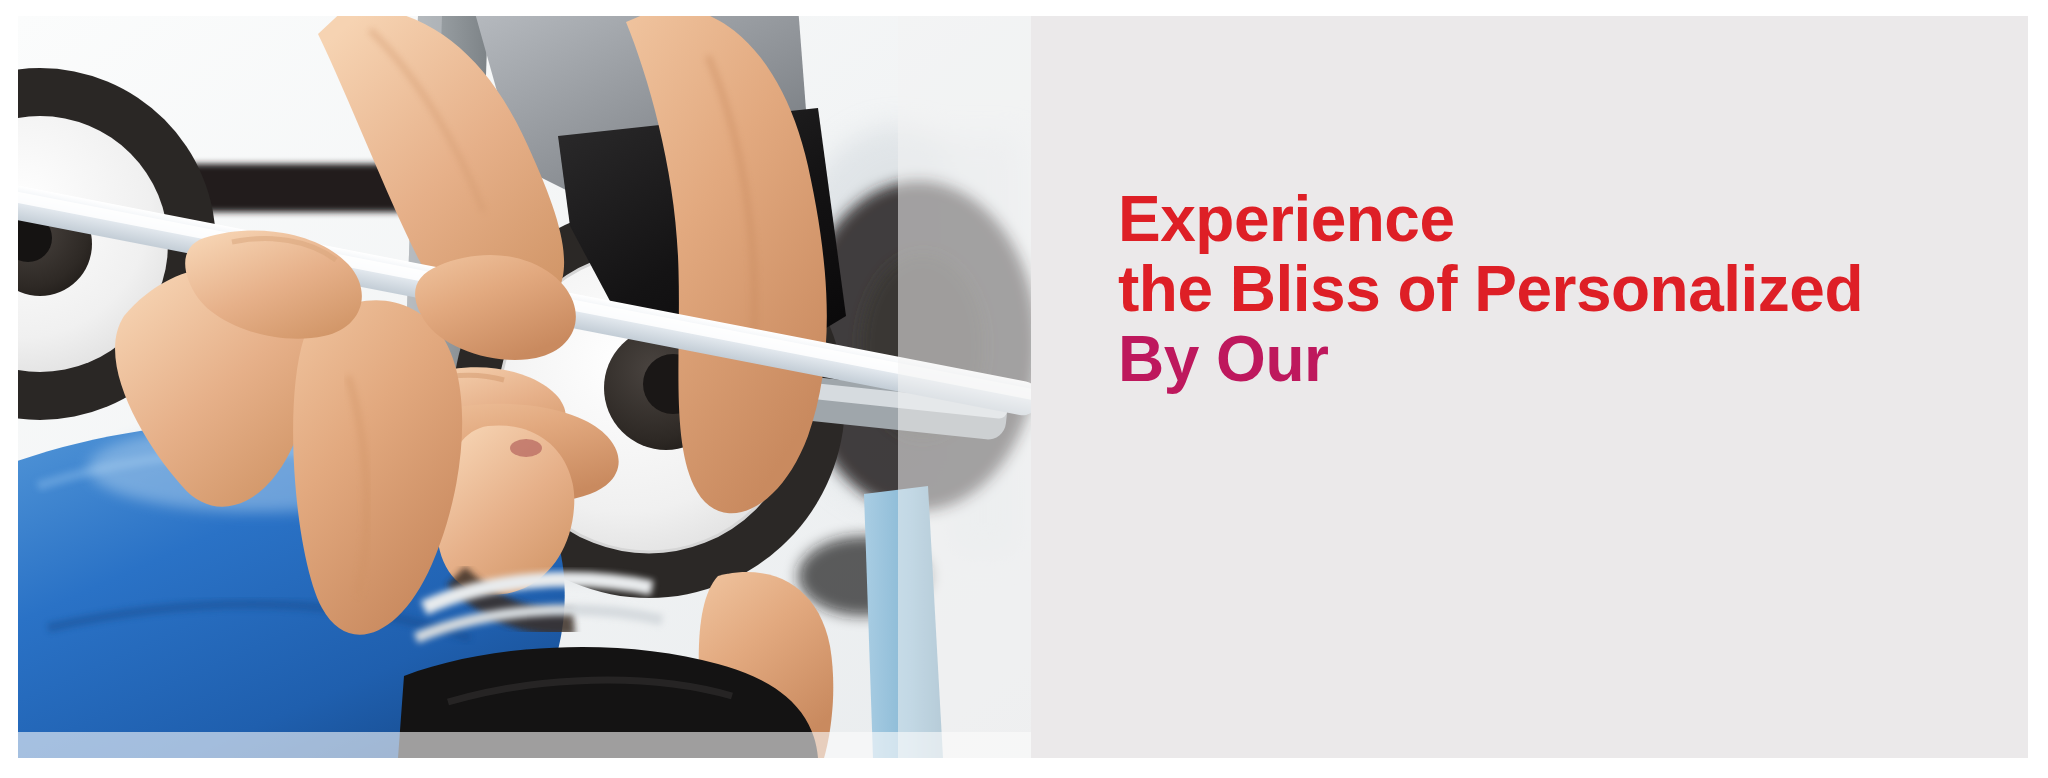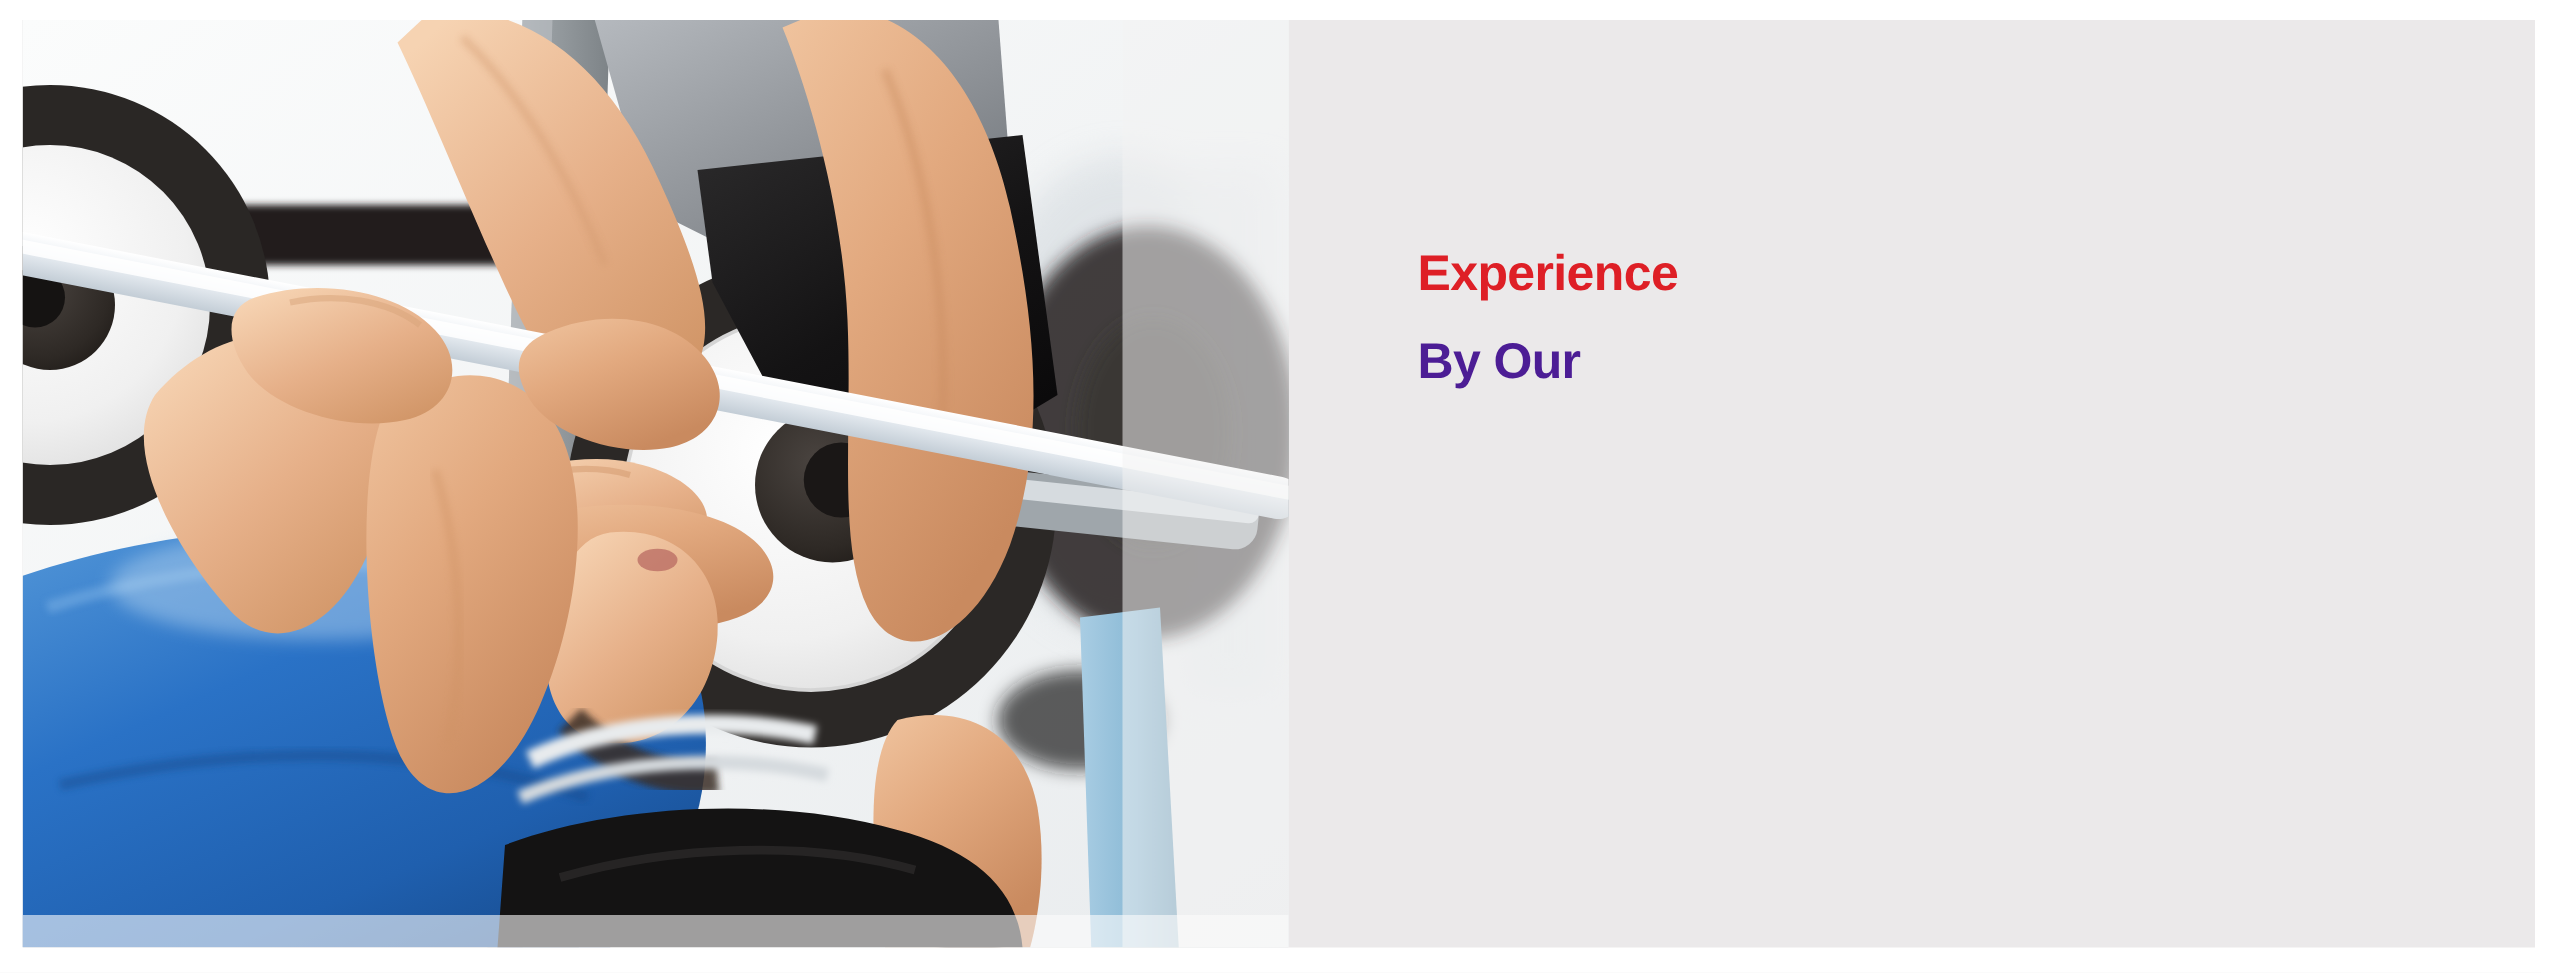--- a/index.html
+++ b/index.html
@@ -51,28 +51,27 @@
   .headline {
     position: absolute;
     left: 1100px;
     top: 168px;
     width: 880px;
   }
   .headline .line {
     display: block;
     font-family: "Liberation Sans", sans-serif;
     font-weight: bold;
-    font-size: 40px;
+    font-size: 64px;
     line-height: 70px;
     letter-spacing: -0.5px;
     white-space: nowrap;
-    margin-left: 16px;
   }
   .line.accent { color: #de1f26; }
-  .line.dark   { color: #4c1d95; }
+  .line.dark   { color: #be185d; }
 </style>
 </head>
 <body>
 
 <div class="banner">
 
   <div class="panel">
 
     <div class="photo">
       <svg class="photo-svg" viewBox="0 0 1013 742" preserveAspectRatio="xMidYMid slice">
@@ -282,17 +281,18 @@
           <path d="M398,622 C468,592 566,586 644,604" stroke="#d5dade" stroke-width="11" fill="none"></path>
         </g>
 
         <rect x="880" y="0" width="133" height="742" fill="#f3f3f3" opacity="0.55"></rect>
         <rect x="0" y="716" width="1013" height="26" fill="#fbfbfb" opacity="0.6"></rect>
       </svg>
     </div>
 
     <div class="headline">
       <span class="line accent">Experience</span>
+      <span class="line accent">the Bliss of Personalized</span>
       <span class="line dark">By Our</span>
     </div>
 
   </div>
 </div>
 
 </body></html>

